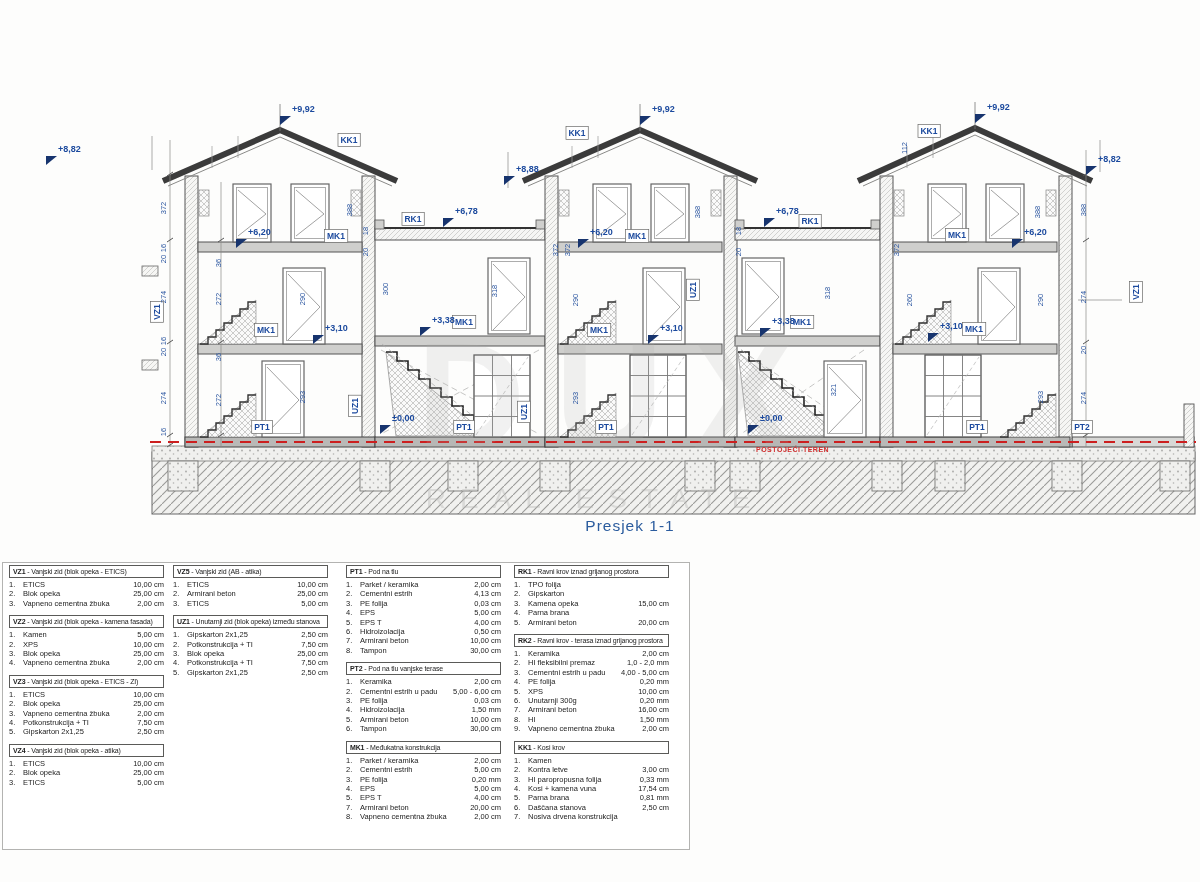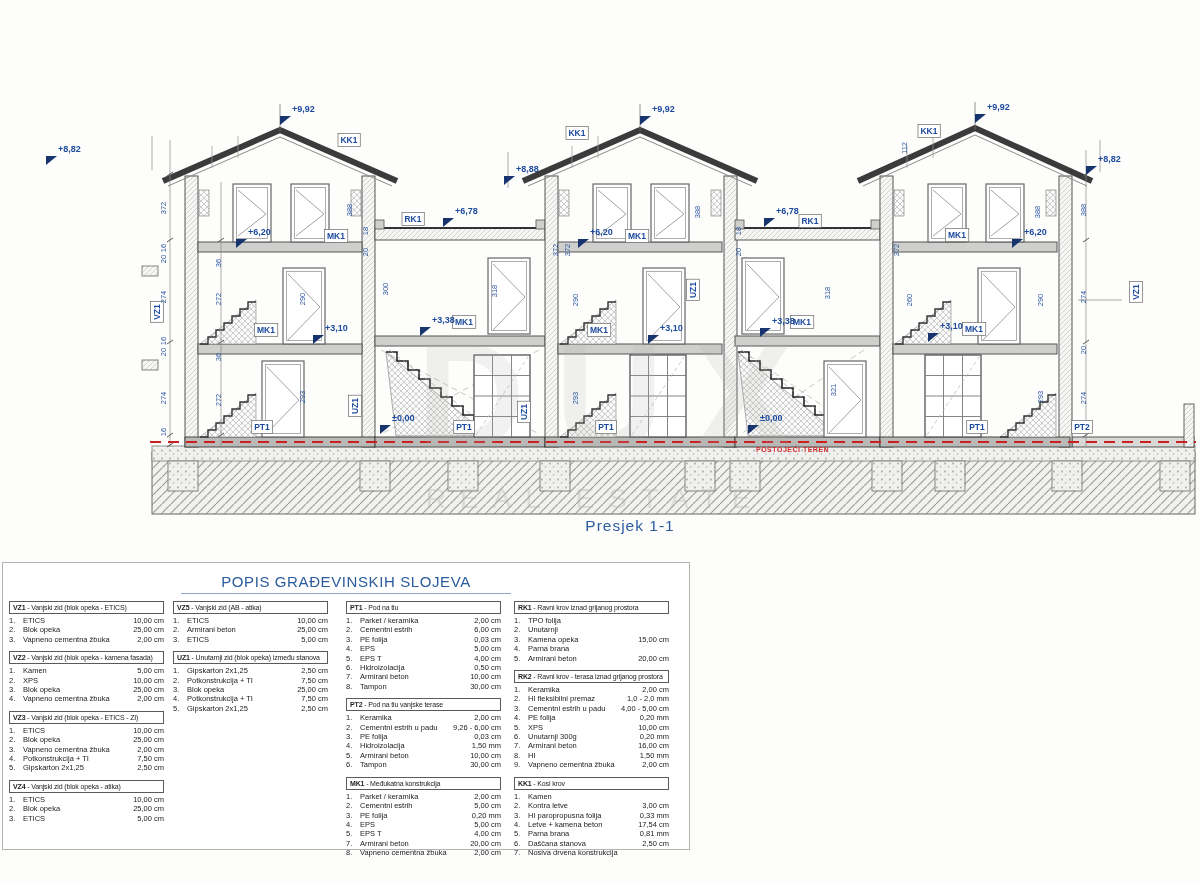--- a/index.html
+++ b/index.html
@@ -415,21 +415,20 @@
         <text class="dim" x="1086" y="210" transform="rotate(-90 1086 210)">388</text>
         <text class="dim" x="1086" y="297" transform="rotate(-90 1086 297)">274</text>
         <text class="dim" x="1086" y="398" transform="rotate(-90 1086 398)">274</text>
         <text class="dim" x="1086" y="350" transform="rotate(-90 1086 350)">20</text>
       </g>
 
   <text class="caption" x="630" y="531">Presjek 1-1</text>
 </svg>
 
 <div class="layers-wrap">
-  <div class="layers-title">POPIS GRAĐEVINSKIH SLOJEVA</div>
   <div class="layers-grid">
     <div class="lcol lcol0">
           <div class="layer-block">
             <div class="blk-head"><b>VZ1</b><span> - Vanjski zid (blok opeka - ETICS)</span></div>
             <div class="lrow">
               <span class="lnum">1.</span>
               <span class="lname">ETICS</span>
               <span class="lval">10,00 cm</span>
             </div>
             <div class="lrow">
@@ -565,21 +564,21 @@
           <div class="layer-block">
             <div class="blk-head"><b>PT1</b><span> - Pod na tlu</span></div>
             <div class="lrow">
               <span class="lnum">1.</span>
               <span class="lname">Parket / keramika</span>
               <span class="lval">2,00 cm</span>
             </div>
             <div class="lrow">
               <span class="lnum">2.</span>
               <span class="lname">Cementni estrih</span>
-              <span class="lval">6,00 cm</span>
+              <span class="lval">4,13 cm</span>
             </div>
             <div class="lrow">
               <span class="lnum">3.</span>
               <span class="lname">PE folija</span>
               <span class="lval">0,03 cm</span>
             </div>
             <div class="lrow">
               <span class="lnum">4.</span>
               <span class="lname">EPS</span>
               <span class="lval">5,00 cm</span>
@@ -608,21 +607,21 @@
           <div class="layer-block">
             <div class="blk-head"><b>PT2</b><span> - Pod na tlu vanjske terase</span></div>
             <div class="lrow">
               <span class="lnum">1.</span>
               <span class="lname">Keramika</span>
               <span class="lval">2,00 cm</span>
             </div>
             <div class="lrow">
               <span class="lnum">2.</span>
               <span class="lname">Cementni estrih u padu</span>
-              <span class="lval">9,26 - 6,00 cm</span>
+              <span class="lval">5,00 - 6,00 cm</span>
             </div>
             <div class="lrow">
               <span class="lnum">3.</span>
               <span class="lname">PE folija</span>
               <span class="lval">0,03 cm</span>
             </div>
             <div class="lrow">
               <span class="lnum">4.</span>
               <span class="lname">Hidroizolacija</span>
               <span class="lval">1,50 mm</span>
@@ -680,21 +679,21 @@
     <div class="lcol lcol3">
           <div class="layer-block">
             <div class="blk-head"><b>RK1</b><span> - Ravni krov iznad grijanog prostora</span></div>
             <div class="lrow">
               <span class="lnum">1.</span>
               <span class="lname">TPO folija</span>
               <span class="lval"></span>
             </div>
             <div class="lrow">
               <span class="lnum">2.</span>
-              <span class="lname">Unutarnji</span>
+              <span class="lname">Gipskarton</span>
               <span class="lval"></span>
             </div>
             <div class="lrow">
               <span class="lnum">3.</span>
               <span class="lname">Kamena opeka</span>
               <span class="lval">15,00 cm</span>
             </div>
             <div class="lrow">
               <span class="lnum">4.</span>
               <span class="lname">Parna brana</span>
@@ -766,21 +765,21 @@
               <span class="lname">Kontra letve</span>
               <span class="lval">3,00 cm</span>
             </div>
             <div class="lrow">
               <span class="lnum">3.</span>
               <span class="lname">HI paropropusna folija</span>
               <span class="lval">0,33 mm</span>
             </div>
             <div class="lrow">
               <span class="lnum">4.</span>
-              <span class="lname">Letve + kamena beton</span>
+              <span class="lname">Kosi + kamena vuna</span>
               <span class="lval">17,54 cm</span>
             </div>
             <div class="lrow">
               <span class="lnum">5.</span>
               <span class="lname">Parna brana</span>
               <span class="lval">0,81 mm</span>
             </div>
             <div class="lrow">
               <span class="lnum">6.</span>
               <span class="lname">Daščana stanova</span>

